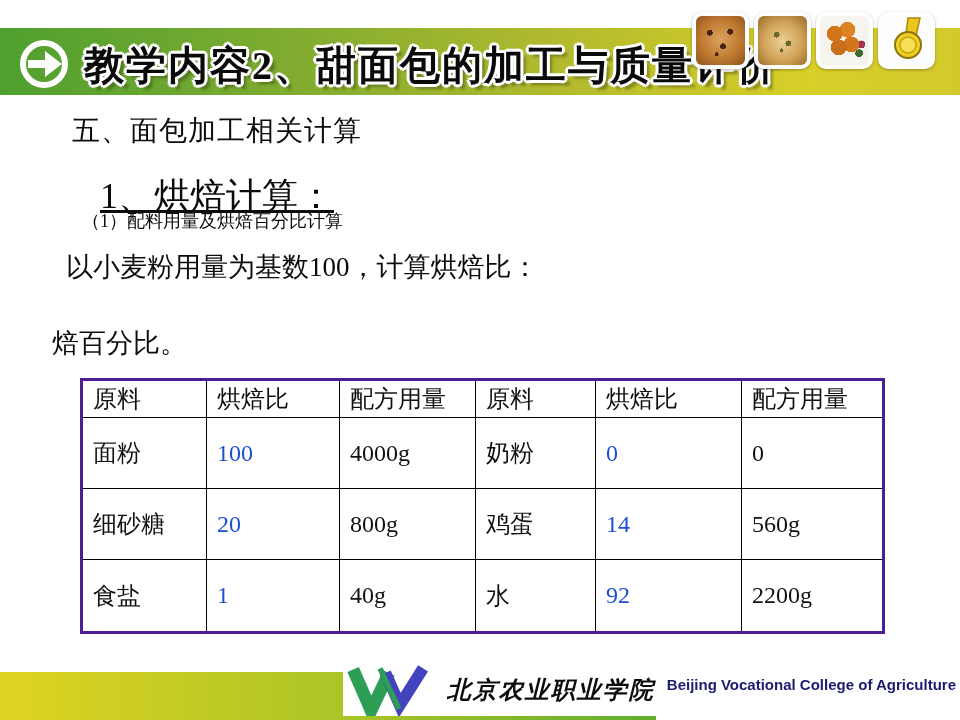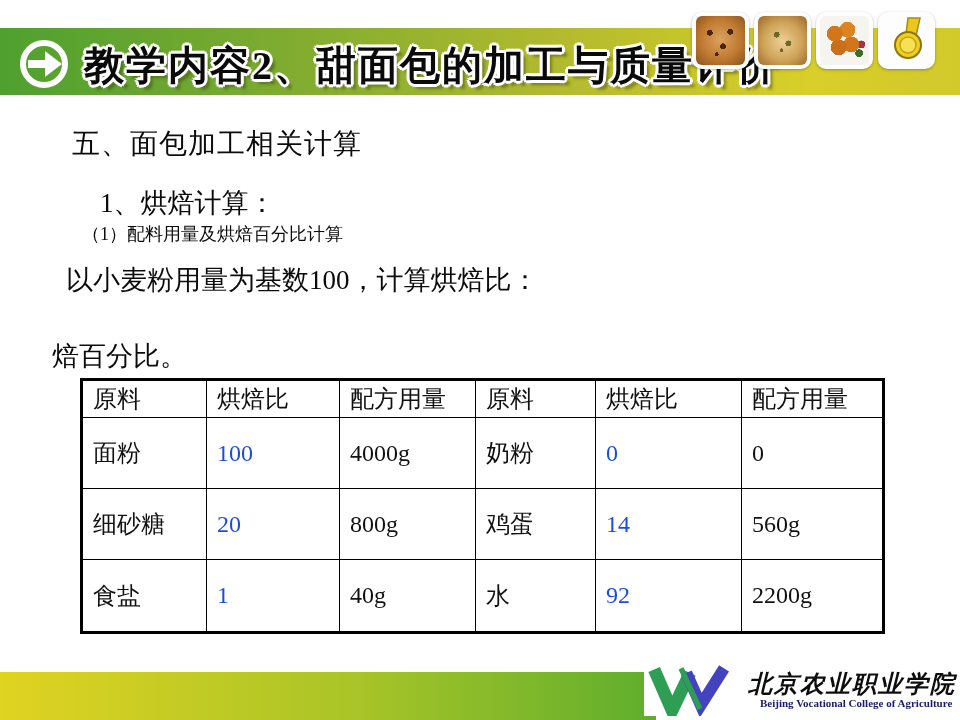--- a/index.html
+++ b/index.html
@@ -43,52 +43,52 @@
   .photo-balls { background:
       radial-gradient(circle 8px at 30% 36%, #d3761b 97%, transparent),
       radial-gradient(circle 8px at 56% 28%, #dd8322 97%, transparent),
       radial-gradient(circle 8px at 38% 64%, #c96f19 97%, transparent),
       radial-gradient(circle 8px at 64% 58%, #d3761b 97%, transparent),
       radial-gradient(circle 4px at 84% 58%, #a8324a 97%, transparent),
       radial-gradient(circle 4px at 80% 76%, #3f6b2a 97%, transparent),
       #f6f4ef; }
 
   
-  .bodyline { position:absolute; white-space:nowrap; color:#0c0c0c;margin-top:13px; }
+  .bodyline { position:absolute; white-space:nowrap; color:#0c0c0c; }
   .line0 { left:72px;  top:112px; font-size:28px; letter-spacing:1px; }
-  .line1 { left:100px; top:172px; font-size:27px; }
+  .line1 { left:100px; top:172px; font-size:36px;text-decoration:underline; }
   .line2 { left:82px;  top:209px; font-size:18px; }
   .line3 { left:66px;  top:249px; font-size:27px;text-align:right; }
   .line4 { left:66px;  top:287px; font-size:27px; }
   .line5 { left:52px;  top:325px; font-size:27px; }
 
   
   table.recipe {
     position:absolute; left:80px; top:378px; width:802px; height:256px;
     border-collapse:collapse; table-layout:fixed;
-    border:3px solid #000000; font-size:24px;
+    border:3px solid #4c1d95; font-size:24px;
   }
   table.recipe th, table.recipe td {
     border:1.5px solid #000; text-align:left; vertical-align:middle;
     padding:2px 4px 2px 10px; font-weight:normal;
   }
   td.red { color:#1d4ed8; }
   col.c1{width:125px} col.c2{width:133px} col.c3{width:136px}
   col.c4{width:120px} col.c5{width:146px} col.c6{width:142px}
 
   
   .footer-strip {
     position:absolute; left:0; bottom:0; width:656px; height:48px;
     background:linear-gradient(90deg,#e0d321 0%,#a8c427 55%,#5fae2d 100%);
   }
   .logo { position:absolute; right:4px; bottom:4px; display:flex; align-items:center; gap:4px; background:#fff; }
-  .logo-text { display:flex; flex-direction:column; line-height:1.1;margin-left:8px; }
+  .logo-text { display:flex; flex-direction:row; line-height:1.1;margin-left:8px; }
   .logo-zh { font-size:24px; font-weight:bold; font-style:italic; letter-spacing:2px; white-space:nowrap; color:#0d0d0d; }
-  .logo-en { font-size:11px; font-weight:bold; color:#1b1b70; white-space:nowrap;
-             font-family:Liberation Serif, serif;padding-left:12px; }
+  .logo-en { font-size:15px; font-weight:bold; color:#1b1b70; white-space:nowrap;
+             font-family:Liberation Sans, sans-serif;padding-left:12px; }
 </style>
 </head>
 <body>
 
 <div class="slide">
 
   <div class="header-bar"></div>
 
   <svg class="arrow-badge" viewBox="0 0 56 56">
     <circle cx="28" cy="28" r="21" fill="none" stroke="#ffffff" stroke-width="6"></circle>

